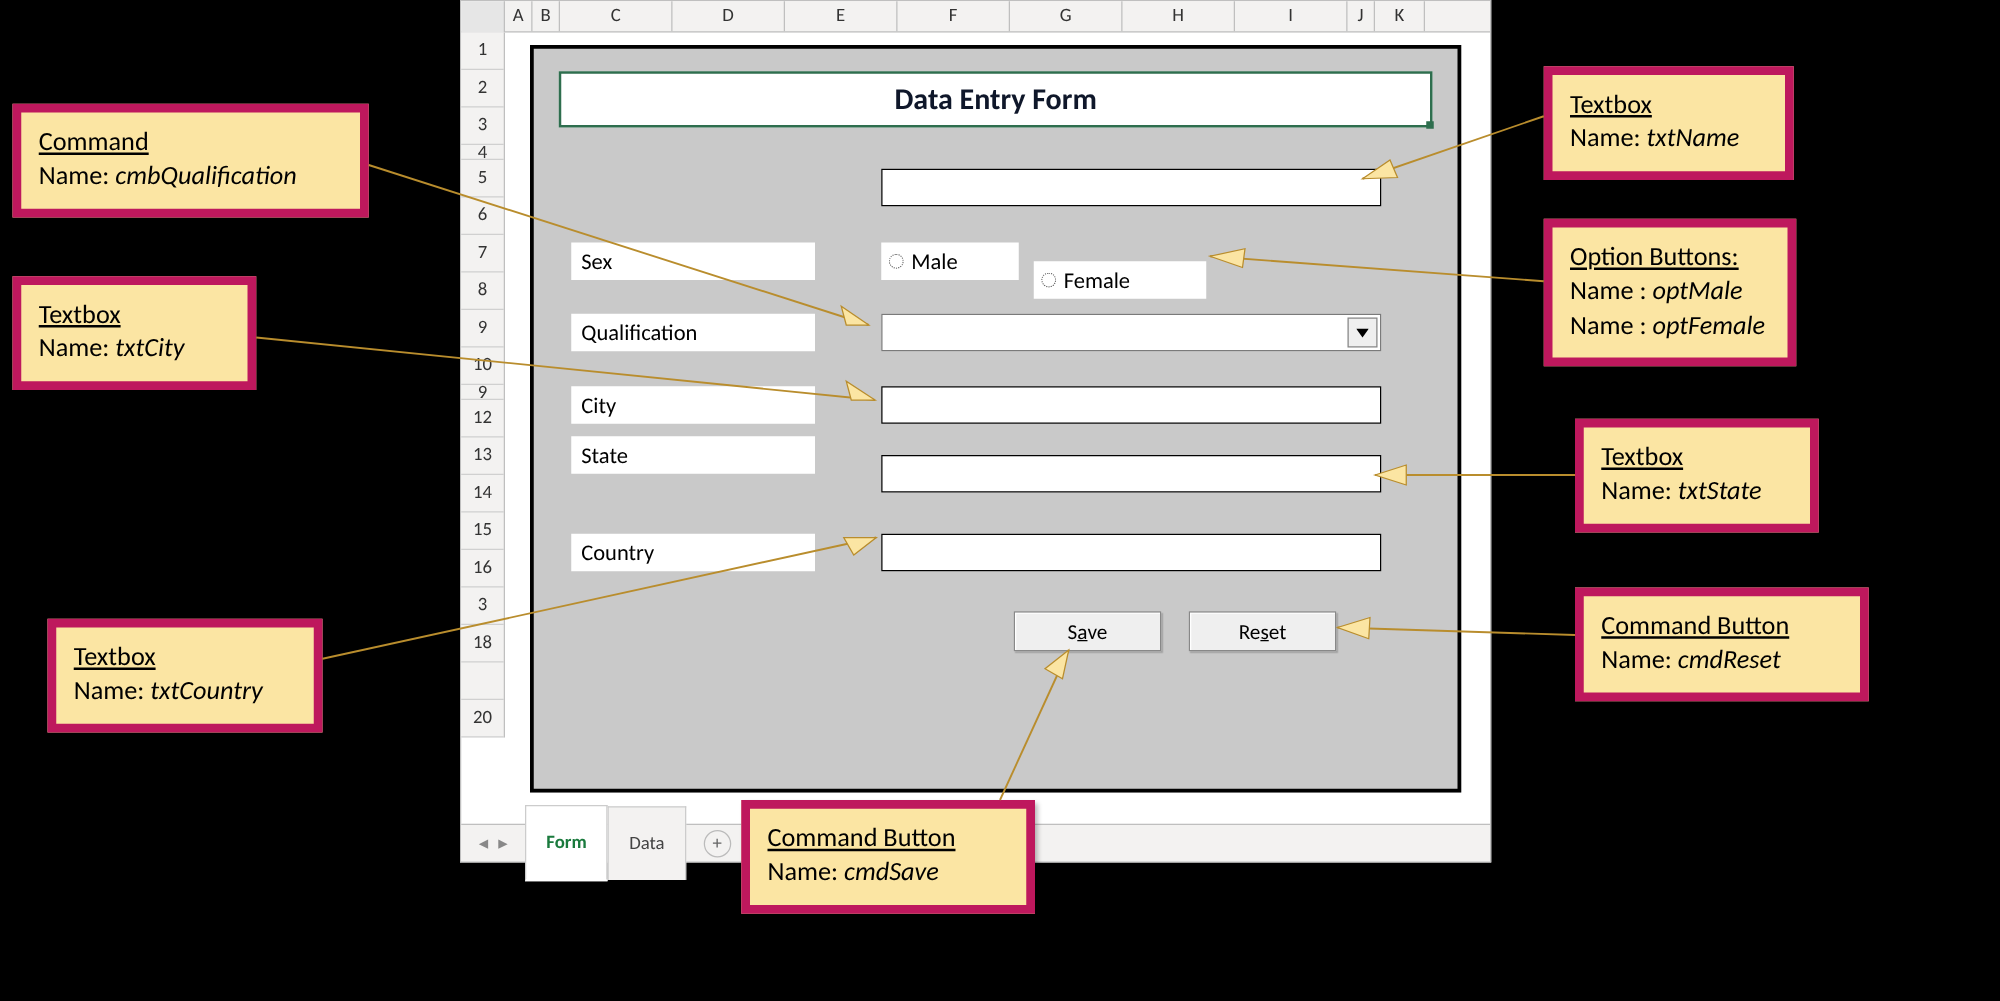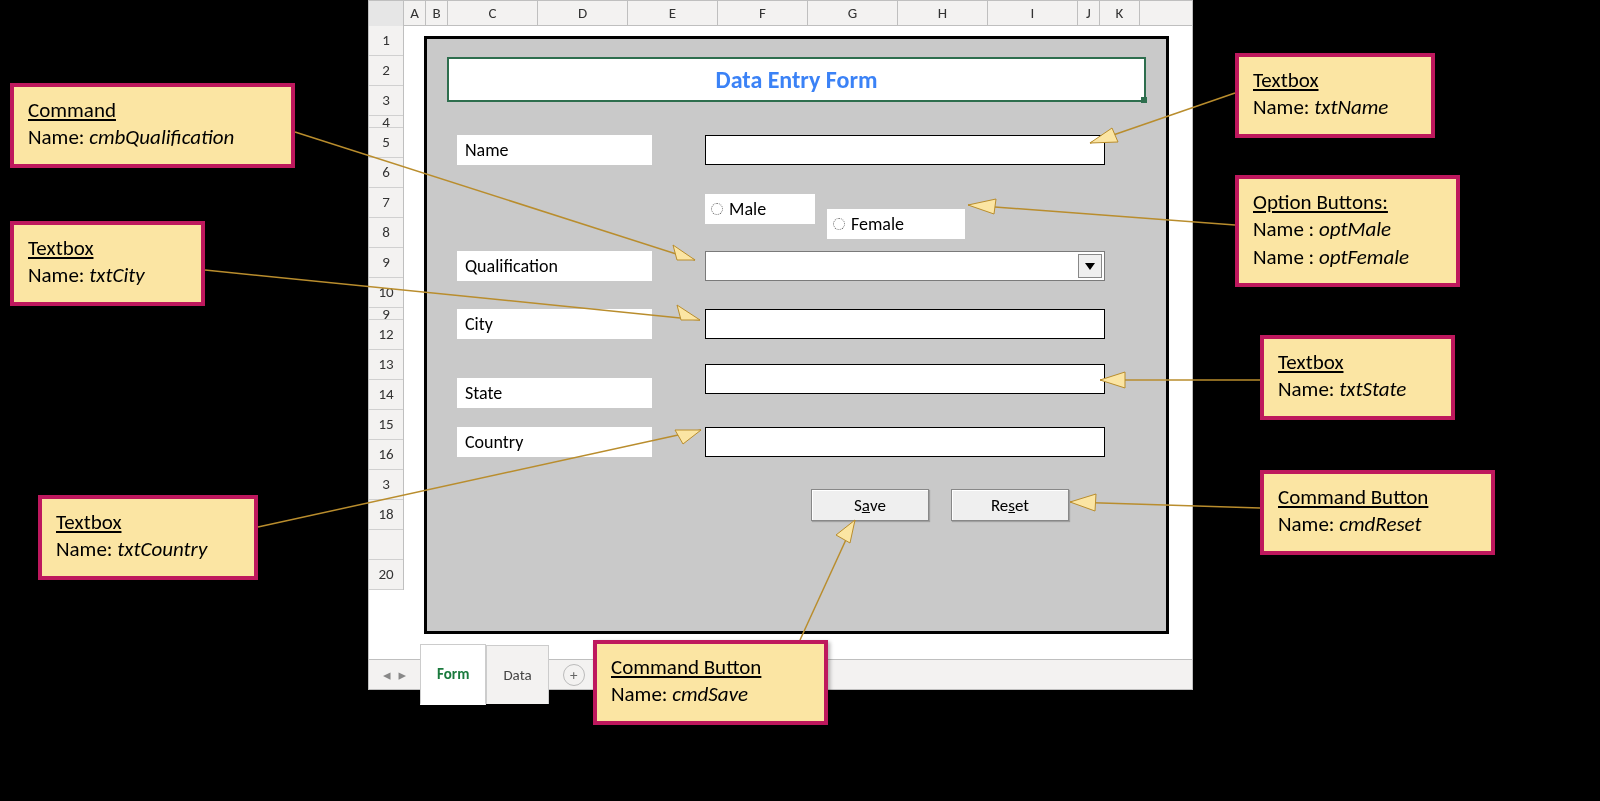--- a/index.html
+++ b/index.html
@@ -88,21 +88,21 @@
     width:745px; height:598px;
     background:#c9c9c9;
     border:3px solid #000;
   }
   .title {
     position:absolute;
     left:20px; right:20px; top:18px; height:45px;
     background:#fff;
     border:2px solid #2e6e4e;
     display:flex;align-items:center;justify-content:center;
-    font-weight:700; font-size:24px; color:#3b82f6;
+    font-weight:700; font-size:24px; color:#0f172a;
     font-family: Calibri, Arial, sans-serif;
   }
   .title::after { content:""; position:absolute; right:-3px; bottom:-3px; width:6px; height:6px; background:#2e6e4e;}
 
   .lbl {
     position:absolute; left:30px; width:195px; height:30px;
     background:#fff; display:flex; align-items:center;
     padding-left:8px; font-size:18px;
   }
   .txt {
@@ -135,21 +135,21 @@
     display:flex;align-items:center;justify-content:center;
     font-size:17px; cursor:default;
     box-shadow: inset 1px 1px 0 #fff, 1px 1px 1px rgba(0,0,0,.2);
   }
   .ul { text-decoration:underline; }
 
   
   .callout {
     position:absolute;
     background:#fbe5a3;
-    border:4px solid #be185d;
+    border:7px solid #be185d;
     padding:10px 14px 12px;
     font-size:21px;
     line-height:1.3;
     box-shadow: 2px 2px 4px rgba(0,0,0,.3);
   }
   .callout .t { text-decoration:underline; }
   .callout .n { font-style:italic; }
 
   svg.conn { position:absolute; overflow:visible; pointer-events:none;}
   svg.conn polygon { fill:#fbe5a3; stroke:#b98d2d; stroke-width:1;}
@@ -198,23 +198,23 @@
         <div class="rowhdr">3</div>
         <div class="rowhdr">18</div>
         <div class="rowhdr"></div>
         <div class="rowhdr">20</div>
       </div>
 
     <div class="formpanel">
 
       <div class="title">Data Entry Form</div>
 
-      <div class="lbl" style="top:96px">Name</div>
       <input class="txt" style="top: 96px;">
 
+      <div class="lbl" style="top:155px">Sex</div>
       <div class="radiobox" style="left:278px; top:155px; width:110px">
         <span class="circ"></span>
         <span>Male</span>
       </div>
       <div class="radiobox" style="left:400px; top:170px; width:138px">
         <span class="circ"></span>
         <span>Female</span>
       </div>
 
       <div class="lbl" style="top:212px">Qualification</div>
@@ -222,21 +222,21 @@
         <div class="arrow">
           <svg viewBox="0 0 10 10">
               <polygon points="0,2 10,2 5,9" fill="#000"></polygon>
             </svg>
         </div>
       </div>
 
       <div class="lbl" style="top:270px">City</div>
       <input class="txt" style="top: 270px;">
 
-      <div class="lbl" style="top:339px">State</div>
+      <div class="lbl" style="top:310px">State</div>
       <input class="txt" style="top: 325px;">
 
       <div class="lbl" style="top:388px">Country</div>
       <input class="txt" style="top: 388px;">
 
       <div class="btn" style="left:384px; top:450px">
         <span>S</span>
           <span class="ul">a</span>
           <span>ve</span>
       </div>
@@ -286,21 +286,21 @@
 
   <div class="callout" style="left:1235px; top:53px; width:200px">
     <div class="t">Textbox</div>
     <div><span>Name: </span><span class="n">txtName</span></div>
   </div>
   <svg class="conn" style="left:1090px; top:88px; width:150px; height:60px">
     <line x1="145" y1="5" x2="0" y2="55"></line>
     <polygon points="0,55 28,54 22,40"></polygon>
   </svg>
 
-  <div class="callout" style="left:1235px; top:175px; width:225px">
+  <div class="callout" style="left:1235px; top:175px; width:202px">
     <div class="t">Option Buttons:</div>
     <div><span>Name : </span><span class="n">optMale</span></div>
     <div><span>Name : </span><span class="n">optFemale</span></div>
   </div>
   <svg class="conn" style="left:968px; top:200px; width:270px; height:40px">
     <line x1="267" y1="25" x2="0" y2="5"></line>
     <polygon points="0,5 26,14 28,-1"></polygon>
   </svg>
 
   <div class="callout" style="left:1260px; top:335px; width:195px">

